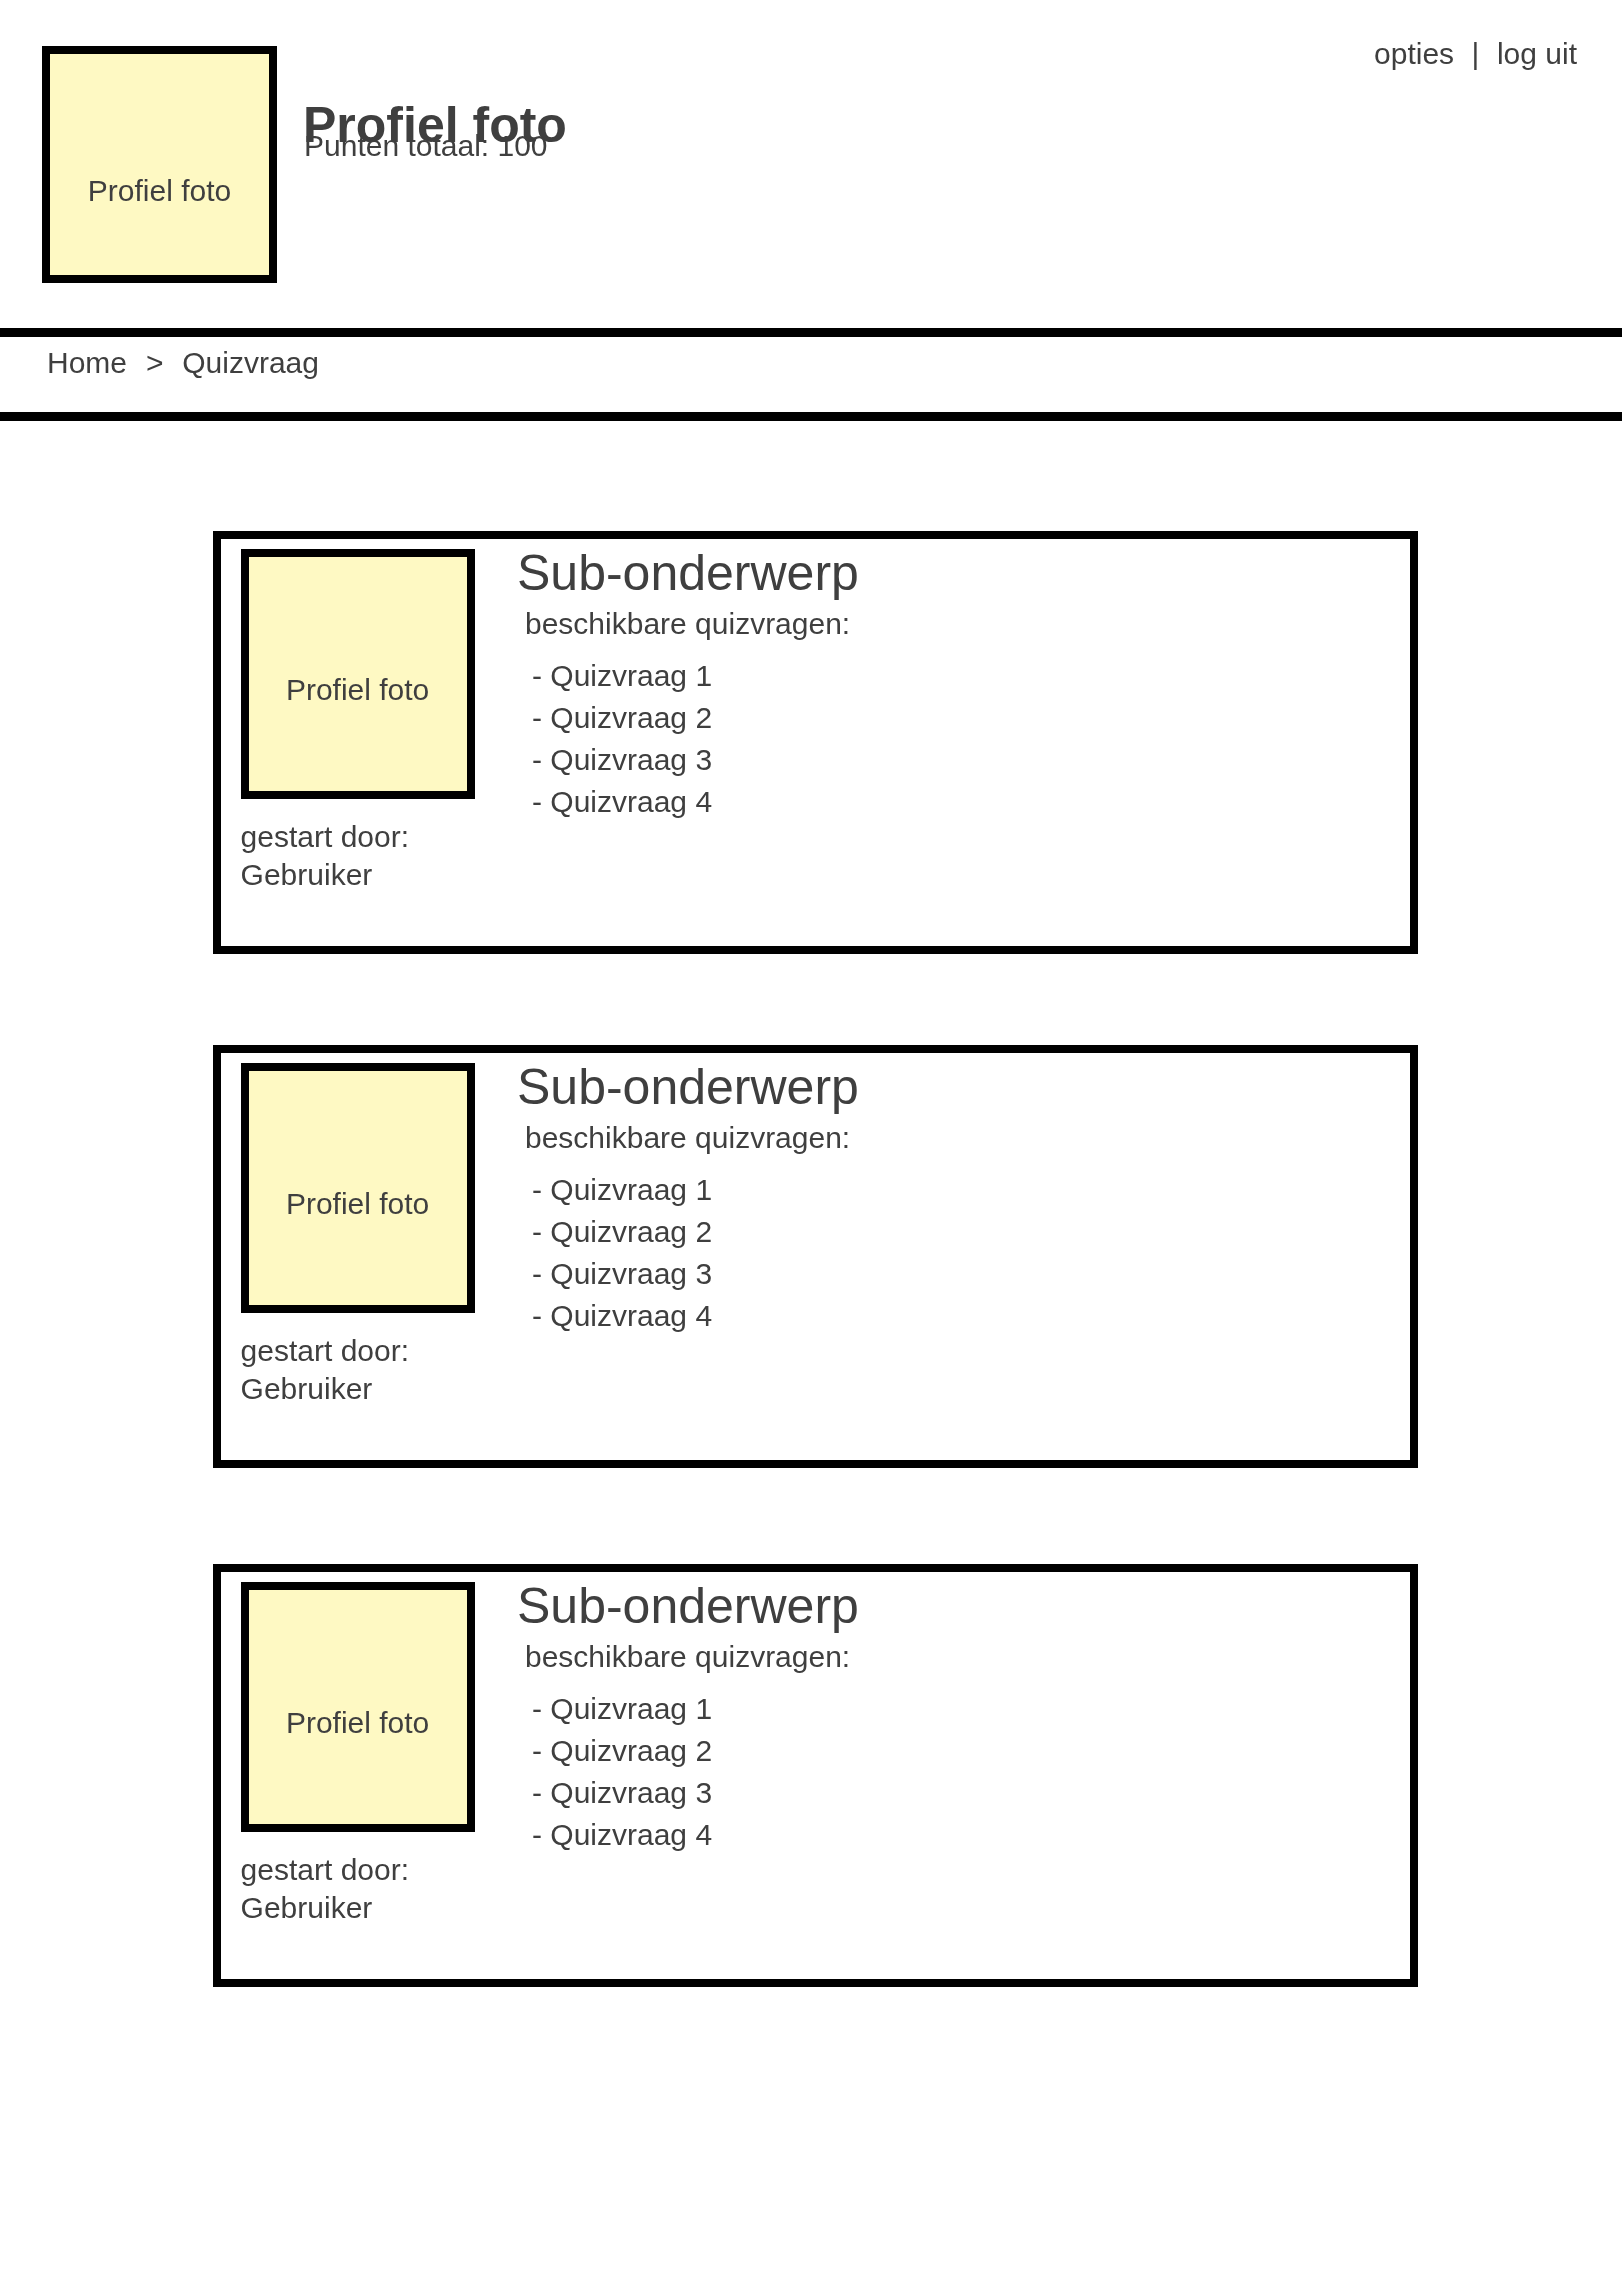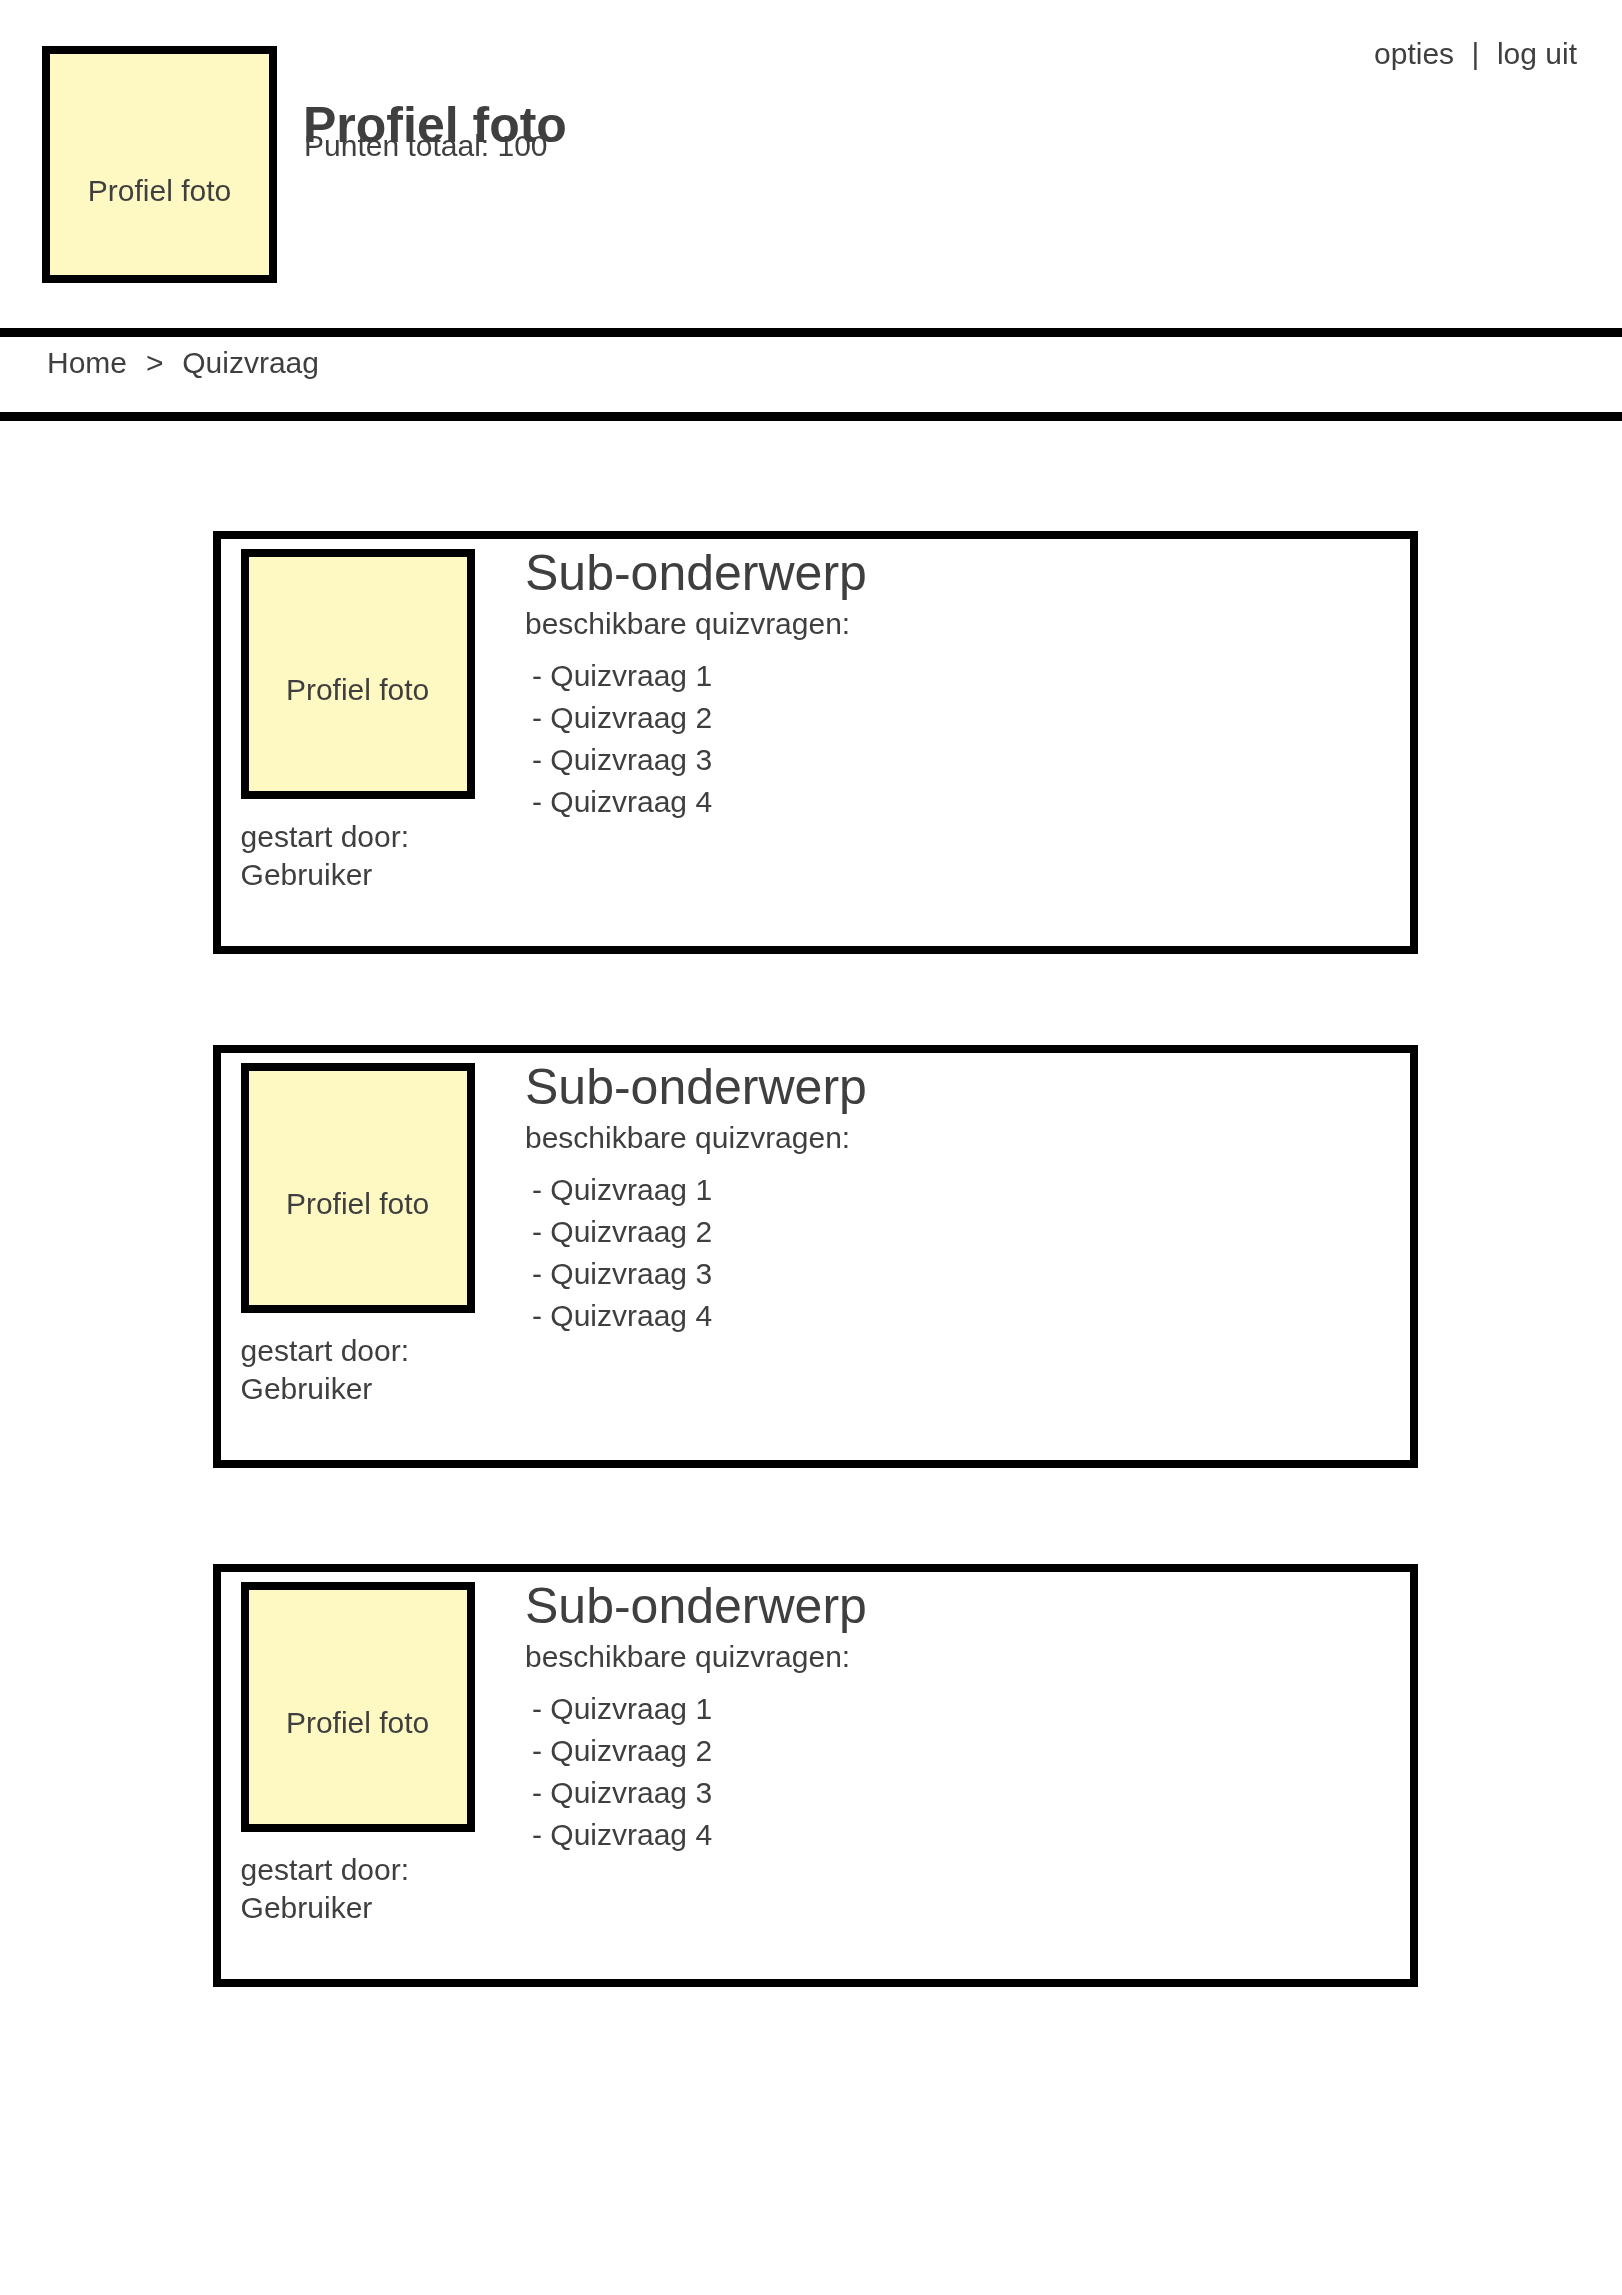--- a/index.html
+++ b/index.html
@@ -100,21 +100,21 @@
   .card .started-by {
     position: absolute;
     left: 19.6px; top: 279px;
     width: 234px;
     text-align: left;
     font-size: 30px;
     line-height: 38px;
   }
   .card .card-title {
     position: absolute;
-    left: 304px; top: 6.5px;          
+    left: 296px; top: 6.5px;          
     margin: 0;
     font-size: 50px;
     font-weight: 400;
     line-height: 1.1;
     white-space: nowrap;
     text-align: center;
   }
   .card .questions-label {
     position: absolute;
     left: 304px; top: 67px;

